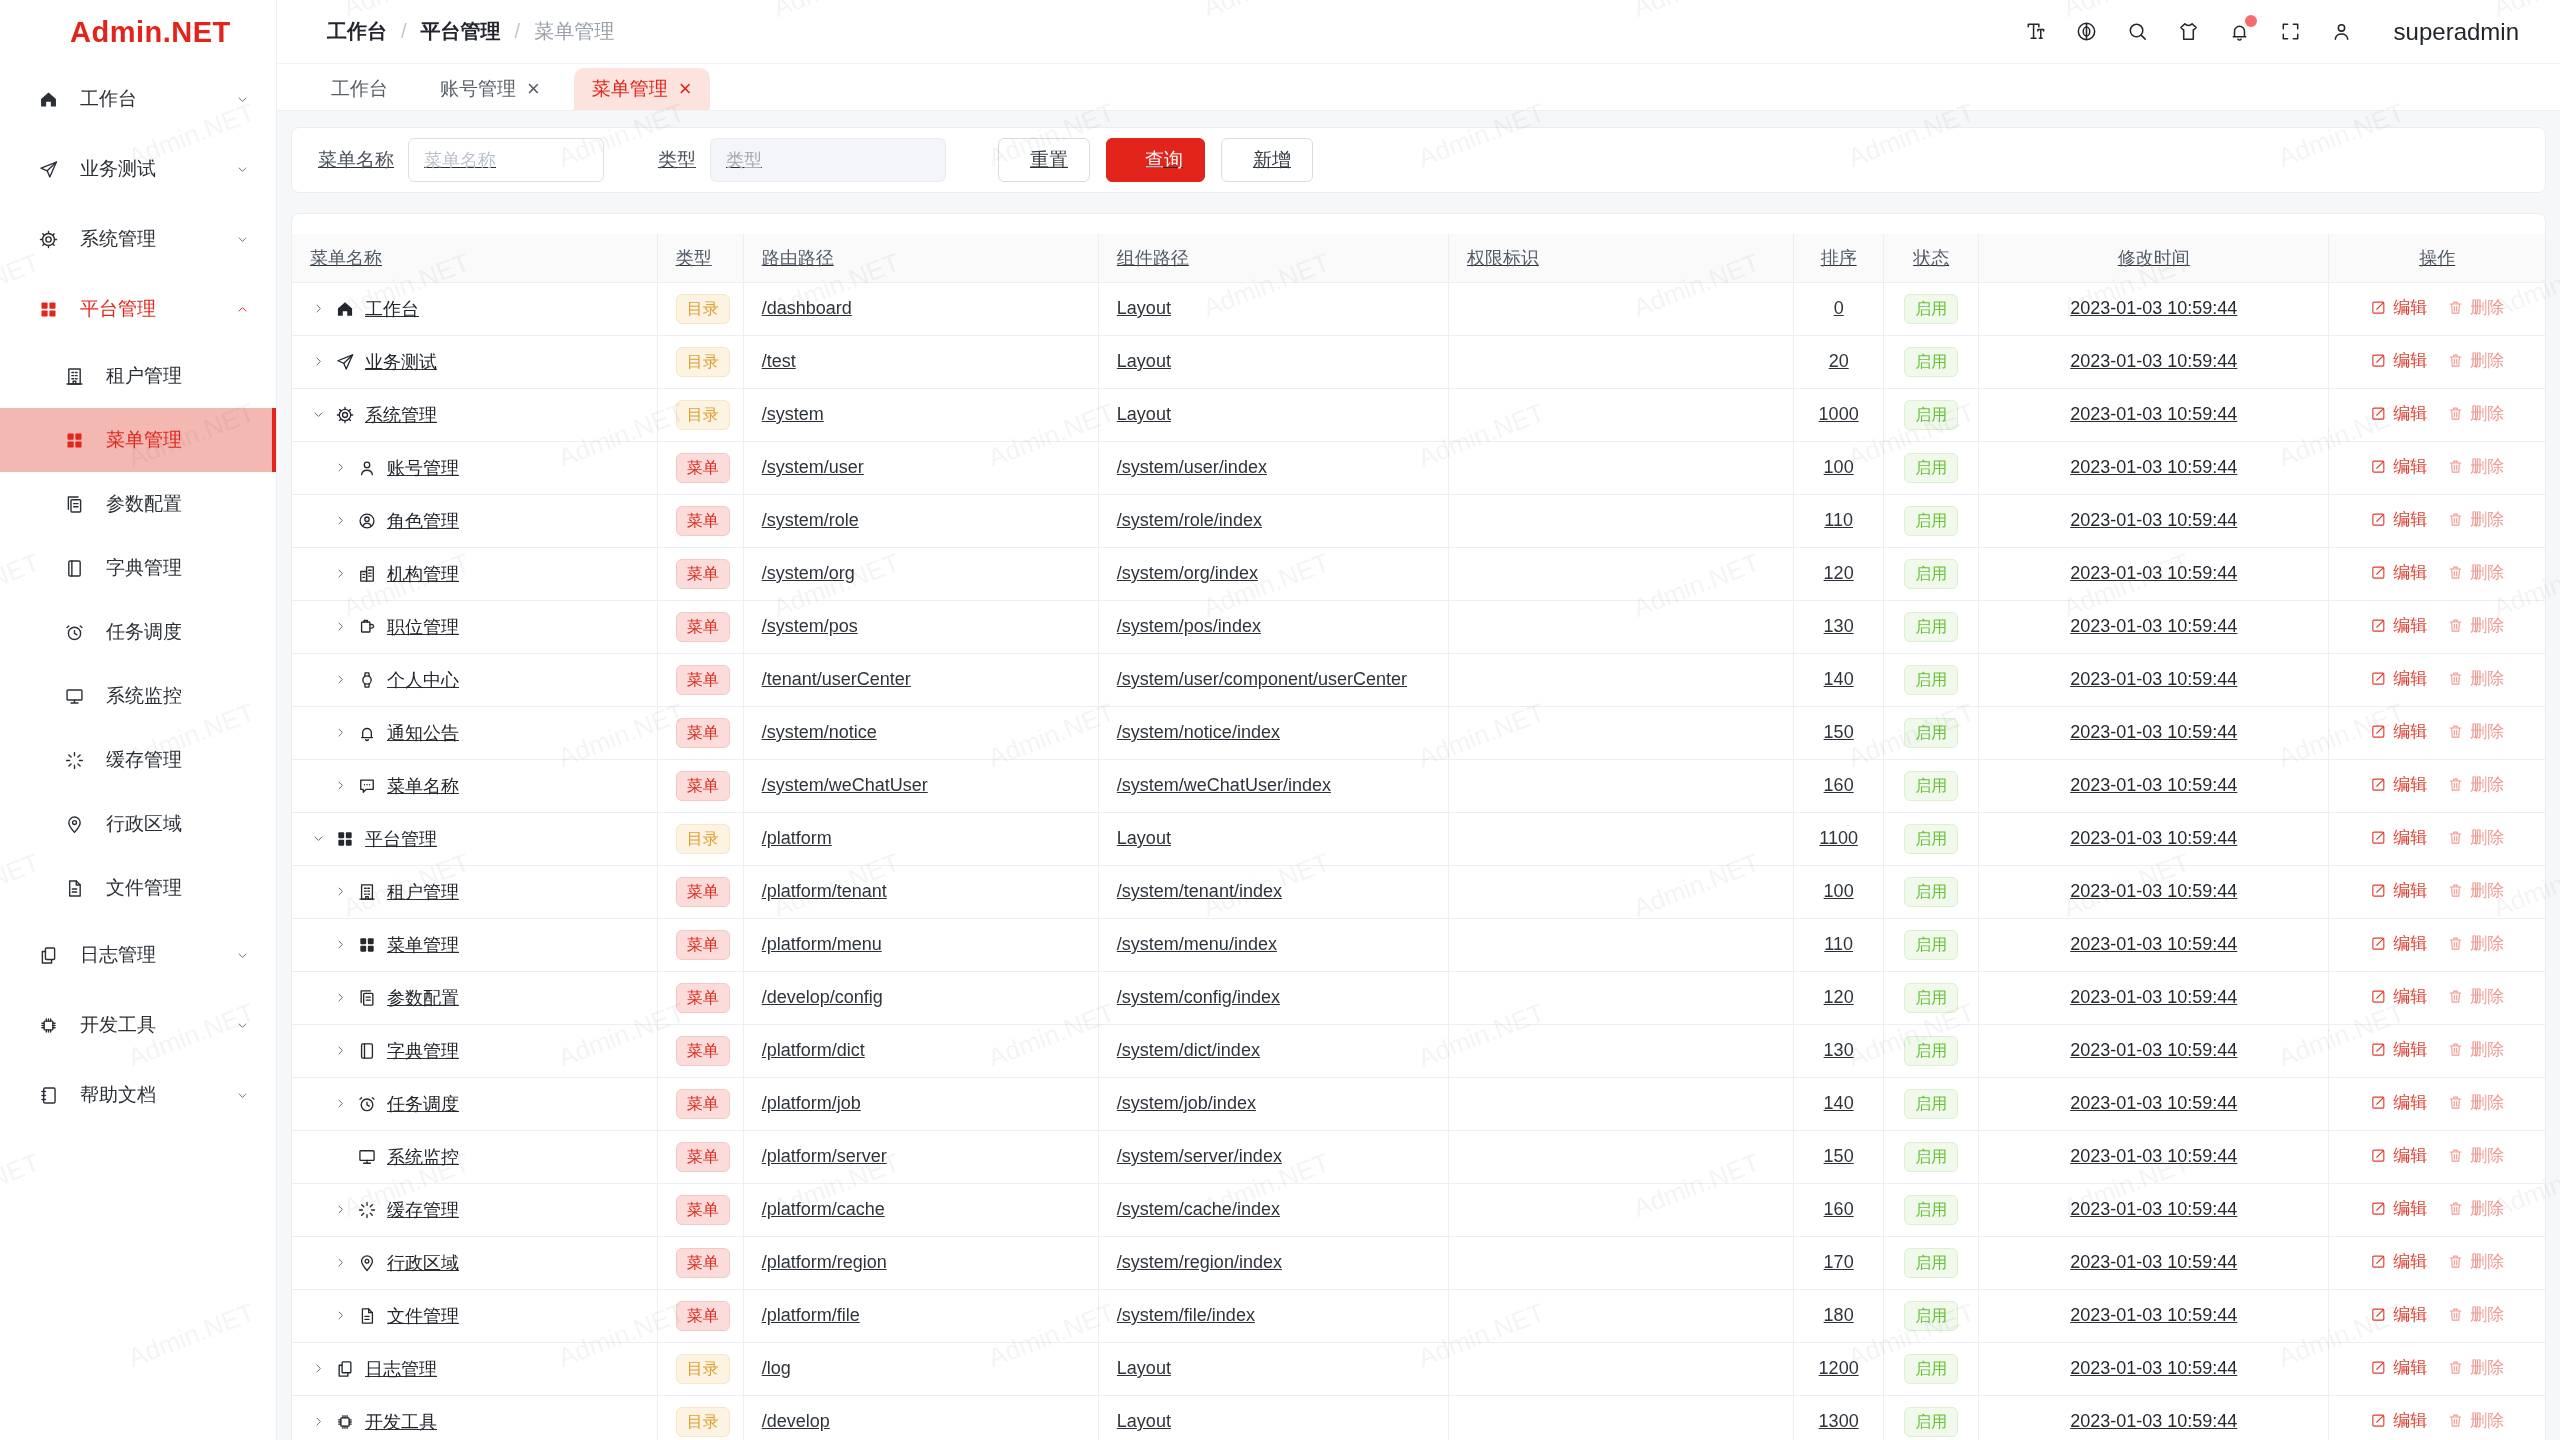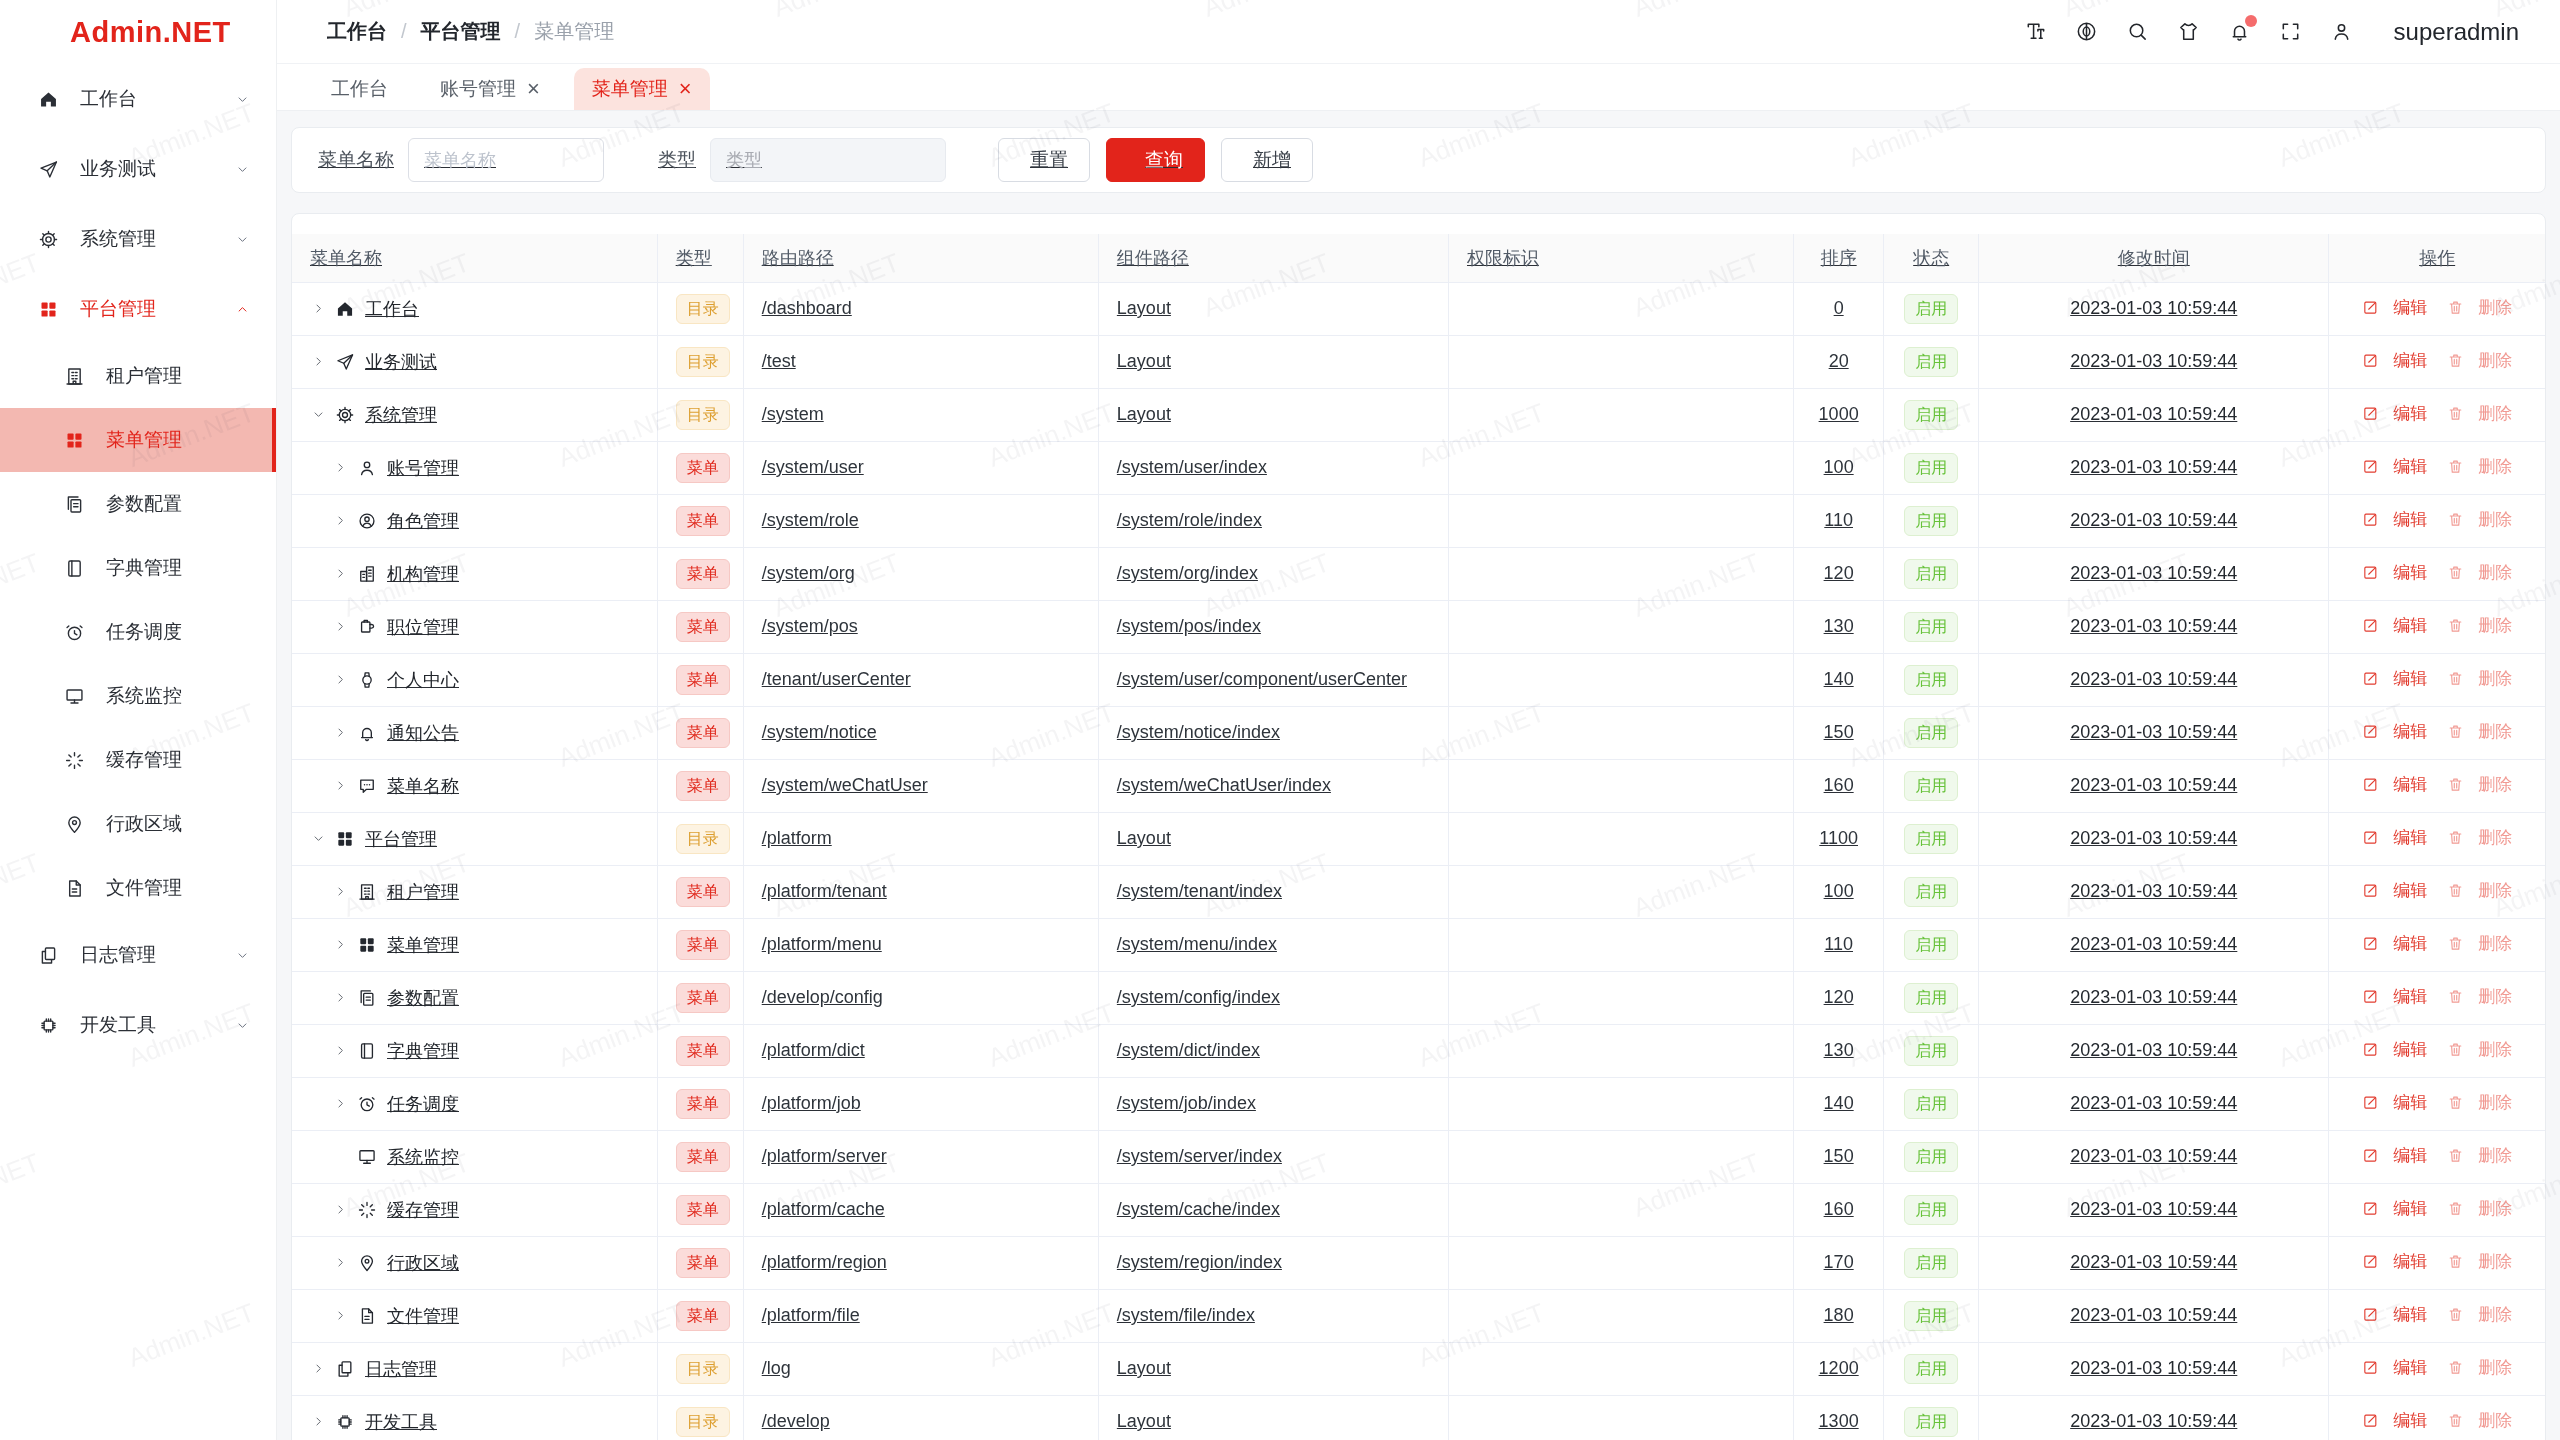--- a/index.html
+++ b/index.html
@@ -74,21 +74,21 @@
   .caret { width:16px; color:#666b73; cursor:pointer; }
   .caret svg { width:15px; height:15px; }
   .rowicon { margin-left:9px; color:#23272e; }
   .rowicon svg { width:20px; height:20px; }
   .rname { margin-left:10px; color:#22262c; }
   .tag { display:inline-block; padding:6px 10px; border-radius:6px; font-size:16px; line-height:1; border:1px solid transparent; }
   .tag.dir { color:#dd9f30; background:#fdf3e2; border-color:#f9e6c3; }
   .tag.menu { color:#e0281c; background:#fbdcda; border-color:#f6c8c4; }
   .tag.on  { color:#67c23a; background:#f0f9ec; border-color:#ddf0d0; }
   .c-time { color:#24292f; }
-  .lnk { display:inline-flex; align-items:center; gap:14px; font-size:17px; cursor:pointer; }
+  .lnk { display:inline-flex; align-items:center; gap:6px; font-size:17px; cursor:pointer; }
   .lnk .i svg { width:17px; height:17px; }
   .lnk.edit { color:#e23d30; }
   .lnk.del { color:#f19a93; margin-left:20px; }
 
   
   #watermarks { position:fixed; inset:0; pointer-events:none; z-index:60; overflow:hidden; }
   .wm { position:absolute; color:rgba(40,45,55,.05); font-size:26px; font-weight:500; transform:rotate(-21deg); white-space:nowrap; }
 </style>
 </head>
 <body style="--primary: #e2241b; --side-act: #f3b8b1; --tab-act: #fce3de;">
@@ -260,20 +260,34 @@
           </span>
         </div>
         <div class="side-item lvl0">
           <span class="i mi">
             <svg viewBox="0 0 24 24" fill="none" stroke="currentColor" stroke-width="1.6" stroke-linecap="round" stroke-linejoin="round">
               <rect x="7" y="7" width="10" height="10" rx="1"></rect>
               <path d="M9.5 7V4.5M12 7V4.5M14.5 7V4.5M9.5 19.5V17M12 19.5V17M14.5 19.5V17M7 9.5H4.5M7 12H4.5M7 14.5H4.5M19.5 9.5H17M19.5 12H17M19.5 14.5H17"></path>
             </svg>
           </span>
           <span class="s-label">开发工具</span>
+          <span class="i chev">
+            <svg viewBox="0 0 24 24" fill="none" stroke="currentColor" stroke-width="1.6" stroke-linecap="round" stroke-linejoin="round">
+              <path d="M6.5 9.5 12 15l5.5-5.5"></path>
+            </svg>
+          </span>
+        </div>
+        <div class="side-item lvl0">
+          <span class="i mi">
+            <svg viewBox="0 0 24 24" fill="none" stroke="currentColor" stroke-width="1.6" stroke-linecap="round" stroke-linejoin="round">
+              <rect x="6.5" y="3.5" width="13" height="17" rx="1.5"></rect>
+              <path d="M4.5 7.5h4M4.5 12h4M4.5 16.5h4"></path>
+            </svg>
+          </span>
+          <span class="s-label">帮助文档</span>
           <span class="i chev">
             <svg viewBox="0 0 24 24" fill="none" stroke="currentColor" stroke-width="1.6" stroke-linecap="round" stroke-linejoin="round">
               <path d="M6.5 9.5 12 15l5.5-5.5"></path>
             </svg>
           </span>
         </div>
       </nav>
   </aside>
 
   <div class="main">

